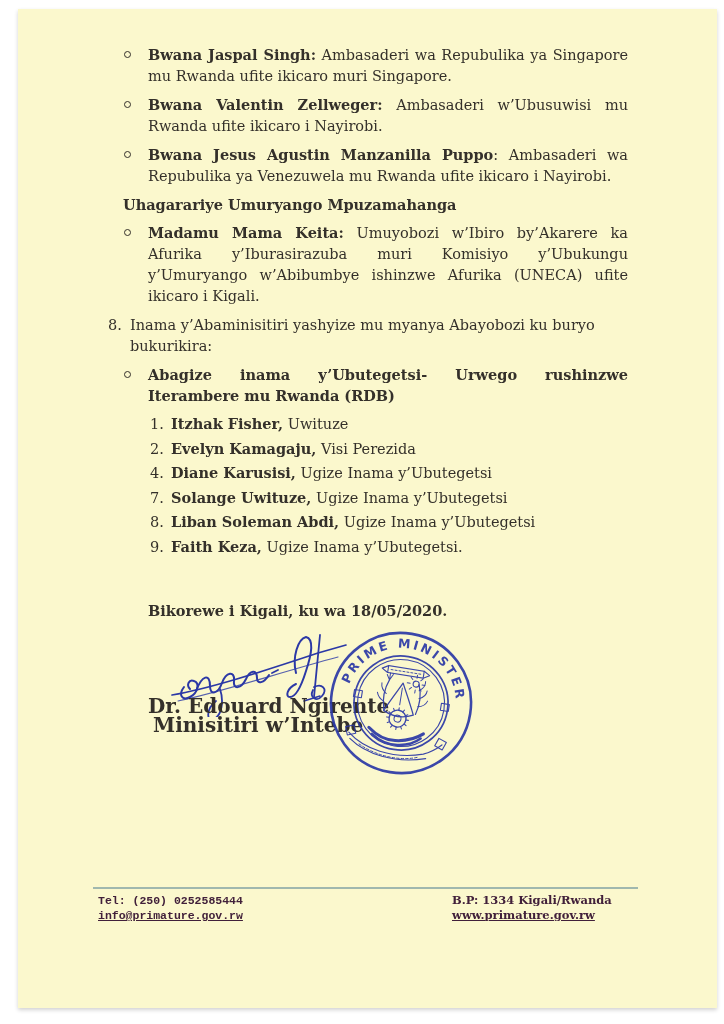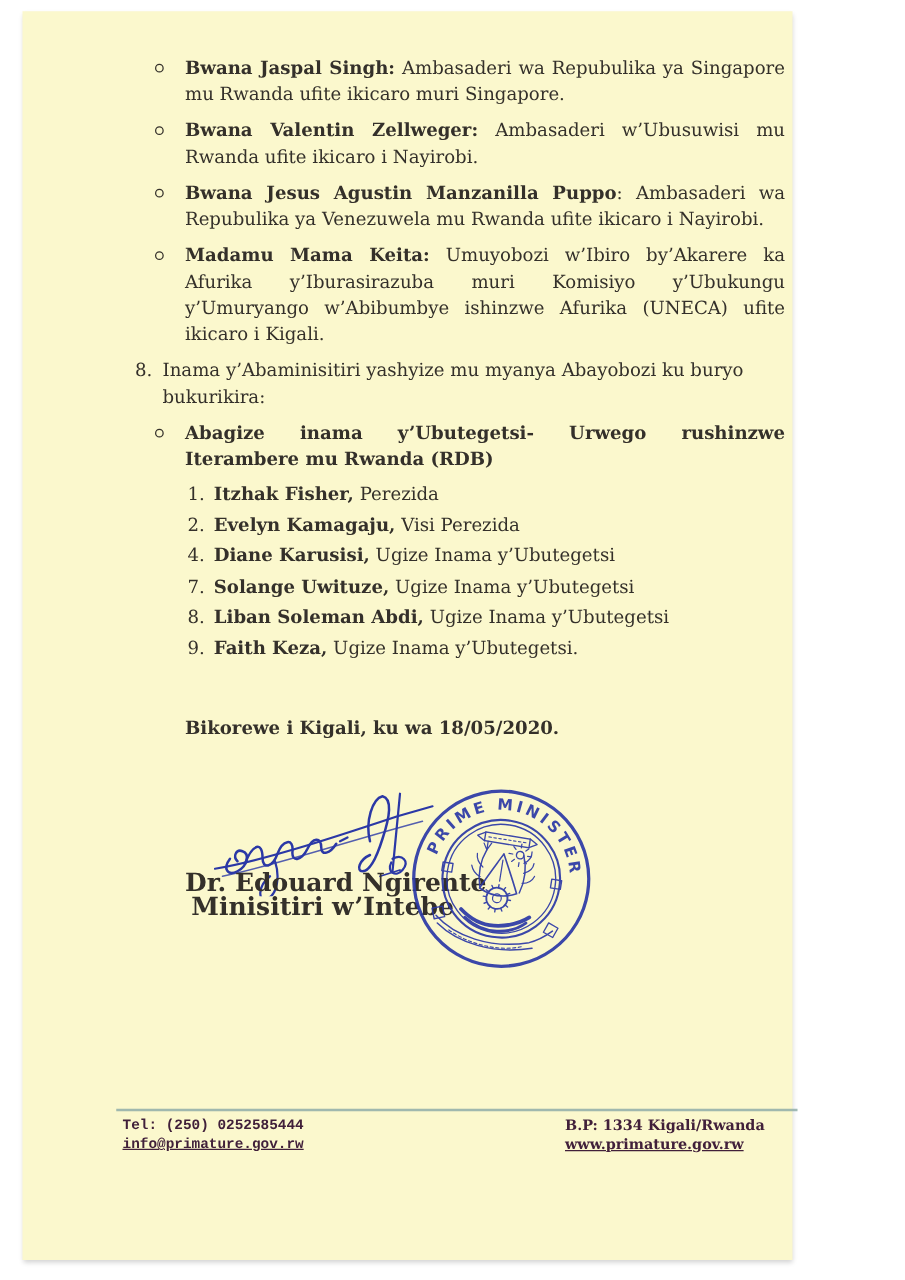--- a/index.html
+++ b/index.html
@@ -1,18 +1,18 @@
 <!DOCTYPE html>
 <html style="--page-bg: #FBF8CD; --ink: #34302A; --stamp-blue: #2B38A6; --footer-ink: #41203A; --rule: #8FADA8;"><head>
 <meta charset="utf-8">
 <style>
   * { margin:0; padding:0; box-sizing:border-box; }
   html,body { width:724px; height:1024px; background:#ffffff; overflow:hidden;
               font-family:"DejaVu Serif", serif; }
-  .page { position:absolute; left:18px; top:9px; width:616px; height:999px;
+  .page { position:absolute; left:18px; top:9px; width:699px; height:999px;
           background:var(--page-bg); color:var(--ink);
           box-shadow:0 2px 4px rgba(0,0,0,.18); font-size:14.5px; }
   .content { position:absolute; left:90px; top:35px; width:520px; }
 
   .bullet-item { position:relative; padding-left:40px; margin-bottom:7px;
                  text-align:justify; line-height:21px; }
   .bullet-icon { position:absolute; left:16px; top:7px; width:7px; height:7px;
                  border:1.3px solid var(--ink); border-radius:50%; }
   b, .bold { font-weight:bold; }
 
@@ -61,38 +61,39 @@
     <div class="bullet-item">
       <span class="bullet-icon"></span>
       <b>Bwana Valentin Zellweger:</b><span> Ambasaderi w’Ubusuwisi mu Rwanda ufite ikicaro i Nayirobi.</span>
     </div>
 
     <div class="bullet-item">
       <span class="bullet-icon"></span>
       <b>Bwana Jesus Agustin Manzanilla Puppo</b><span>: Ambasaderi wa Repubulika ya Venezuwela mu Rwanda ufite ikicaro i Nayirobi.</span>
     </div>
 
+    <div class="section-heading">Uhagarariye Umuryango Mpuzamahanga</div>
 
     <div class="bullet-item">
       <span class="bullet-icon"></span>
       <b>Madamu Mama Keita:</b><span> Umuyobozi w’Ibiro by’Akarere ka Afurika y’Iburasirazuba muri Komisiyo y’Ubukungu y’Umuryango w’Abibumbye ishinzwe Afurika (UNECA) ufite ikicaro i Kigali.</span>
     </div>
 
     <div class="item8">
       <span class="num">8.</span>
       <span>Inama y’Abaminisitiri yashyize mu myanya Abayobozi ku buryo bukurikira:</span>
     </div>
 
     <div class="bullet-item bold">
       <span class="bullet-icon"></span>
       <span>Abagize inama y’Ubutegetsi- Urwego rushinzwe Iterambere mu Rwanda (RDB)</span>
     </div>
 
     <div class="board">
-      <div class="board-row"><span class="bnum">1.</span><b>Itzhak Fisher,</b><span> Perezida</span></div>
+      <div class="board-row"><span class="bnum">1.</span><b>Itzhak Fisher,</b><span> Uwituze</span></div>
       <div class="board-row"><span class="bnum">2.</span><b>Evelyn Kamagaju,</b><span> Visi Perezida</span></div>
       <div class="board-row"><span class="bnum">4.</span><b>Diane Karusisi,</b><span> Ugize Inama y’Ubutegetsi</span></div>
       <div class="board-row"><span class="bnum">7.</span><b>Solange Uwituze,</b><span> Ugize Inama y’Ubutegetsi</span></div>
       <div class="board-row"><span class="bnum">8.</span><b>Liban Soleman Abdi,</b><span> Ugize Inama y’Ubutegetsi</span></div>
       <div class="board-row"><span class="bnum">9.</span><b>Faith Keza,</b><span> Ugize Inama y’Ubutegetsi.</span></div>
     </div>
 
     <div class="date-line">Bikorewe i Kigali, ku wa 18/05/2020.</div>
   </div>
 

